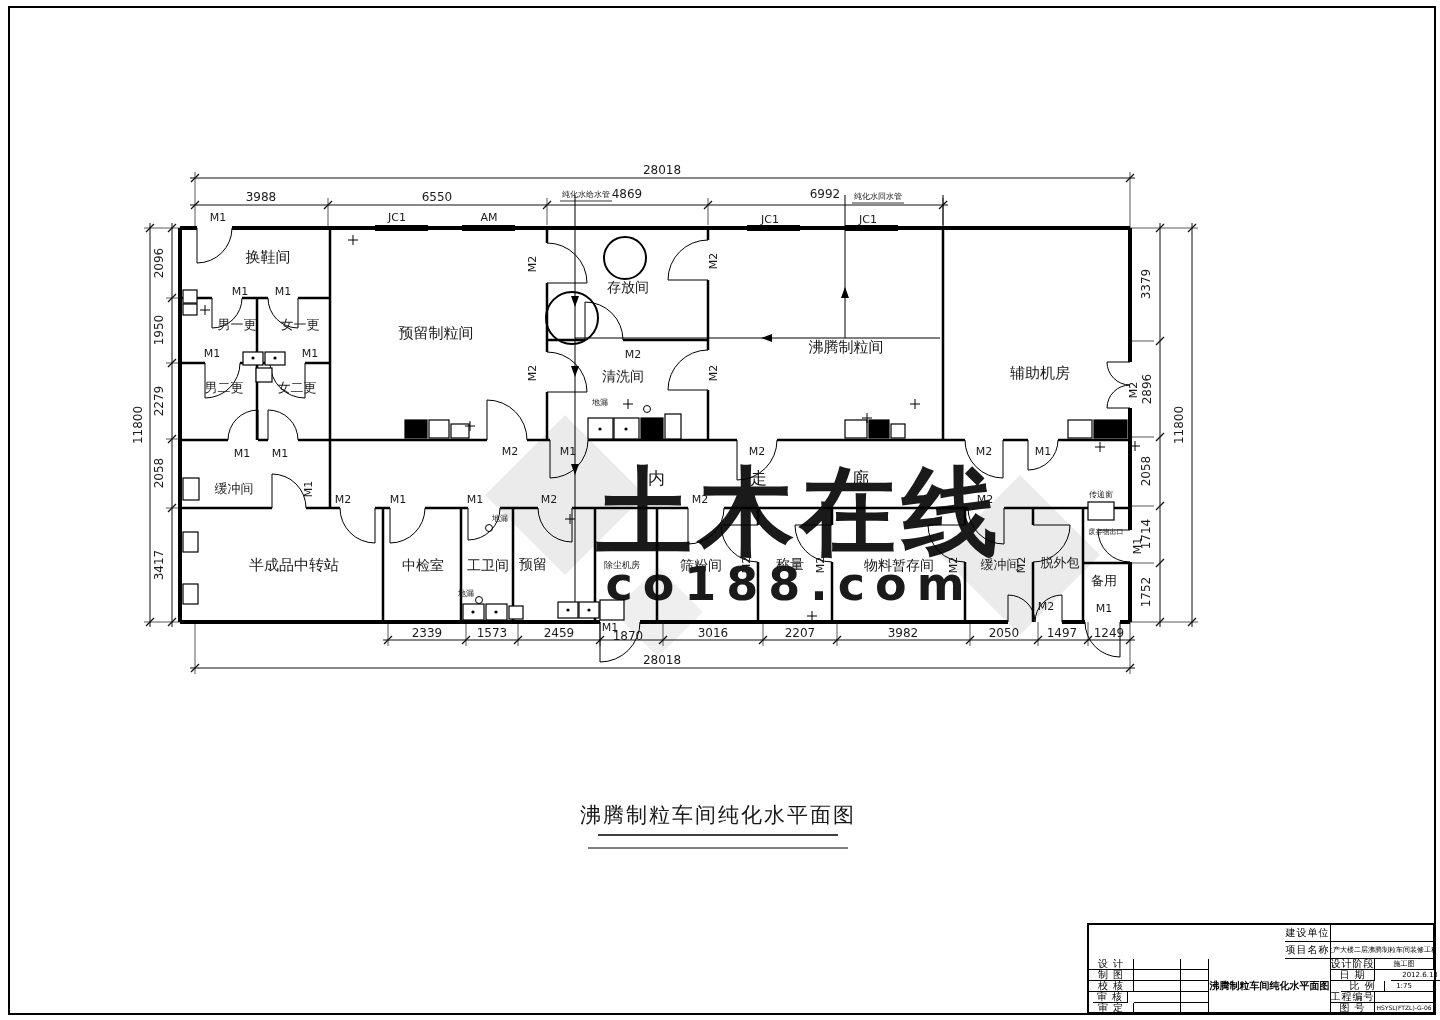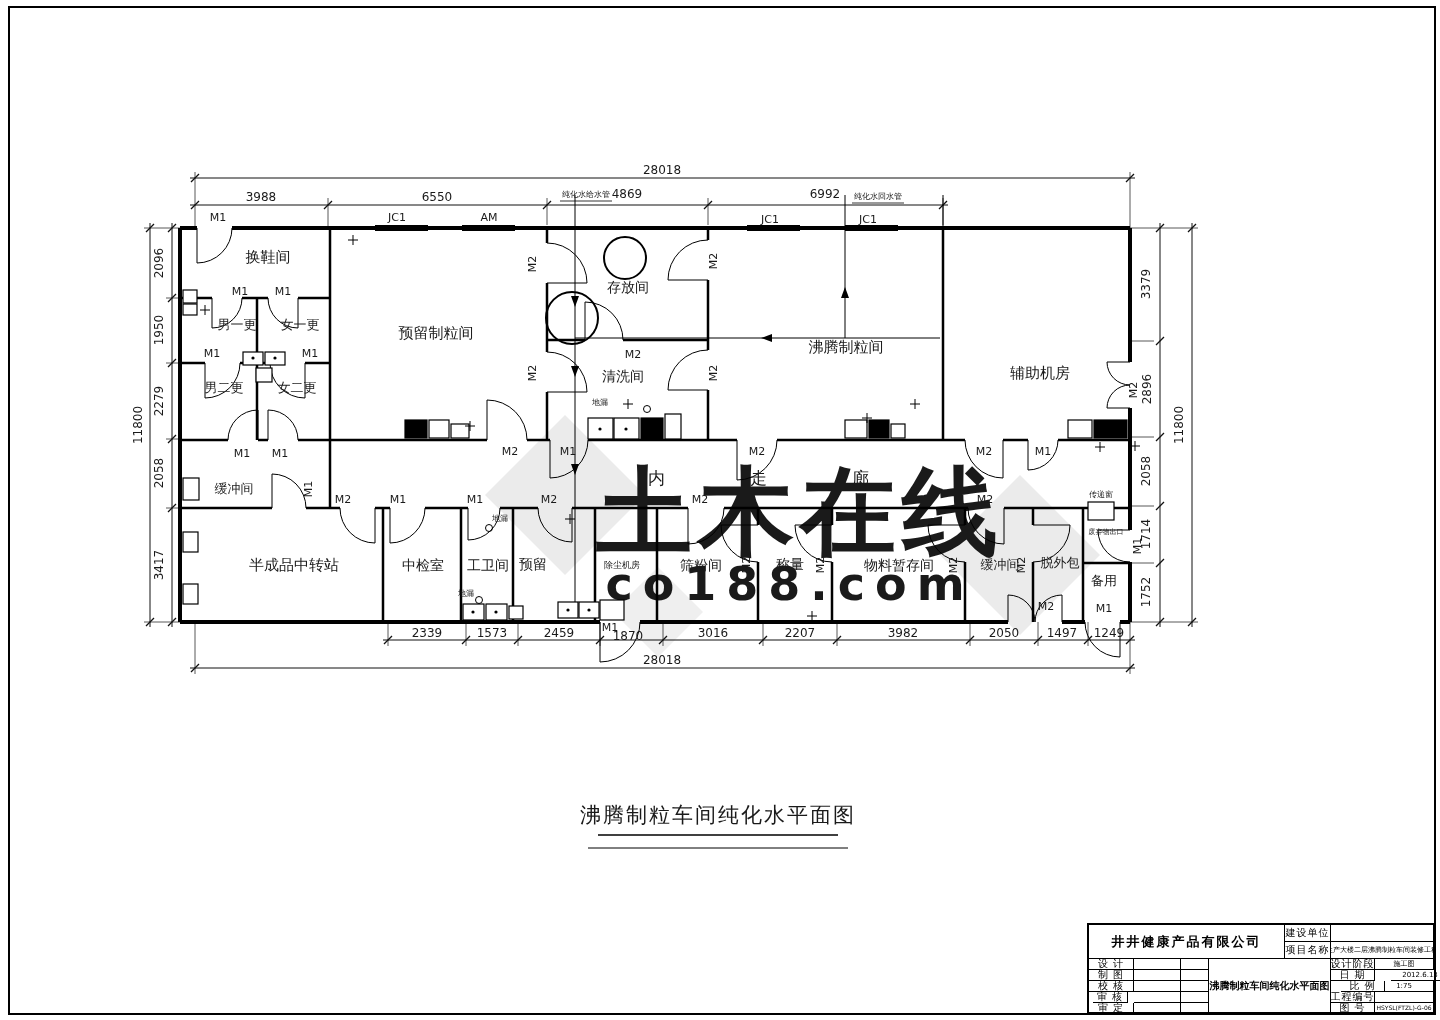--- a/index.html
+++ b/index.html
@@ -298,21 +298,20 @@
       <text x="1150" y="592" transform="rotate(-90 1150 592)">1752</text>
       <text x="1183" y="425" transform="rotate(-90 1183 425)">11800</text>
     </g>
 
     <text x="718" y="822" font-size="21" letter-spacing="2" text-anchor="middle">沸腾制粒车间纯化水平面图</text>
     <path stroke="#000" stroke-width="1.5" d="M598,835 L838,835"></path>
     <path stroke="#000" stroke-width="1" d="M588,848 L848,848"></path>
   </svg>
 
   <div class="tb">
-    <div class="cell company" style="left:0;top:0;width:196px;height:34px">井井健康产品有限公司</div>
     <div class="cell lab" style="left:196px;top:0;width:46px;height:17px">建设单位</div>
     <div class="cell val" style="left:242px;top:0;width:103px;height:17px"></div>
     <div class="cell lab" style="left:196px;top:17px;width:46px;height:17px">项目名称</div>
     <div class="cell proj" style="left:242px;top:17px;width:103px;height:17px">生产大楼二层沸腾制粒车间装修工程</div>
 
     <div class="cell lab" style="left:0;top:34px;width:45px;height:11px">设 计</div>
     <div class="cell lab" style="left:0;top:45px;width:45px;height:11px">制 图</div>
     <div class="cell lab" style="left:0;top:56px;width:45px;height:11px">校 核</div>
     <div class="cell lab" style="left:4px;top:67px;width:35px;height:11px">审 核</div>
     <div class="cell lab" style="left:0;top:78px;width:45px;height:10px">审 定</div>

